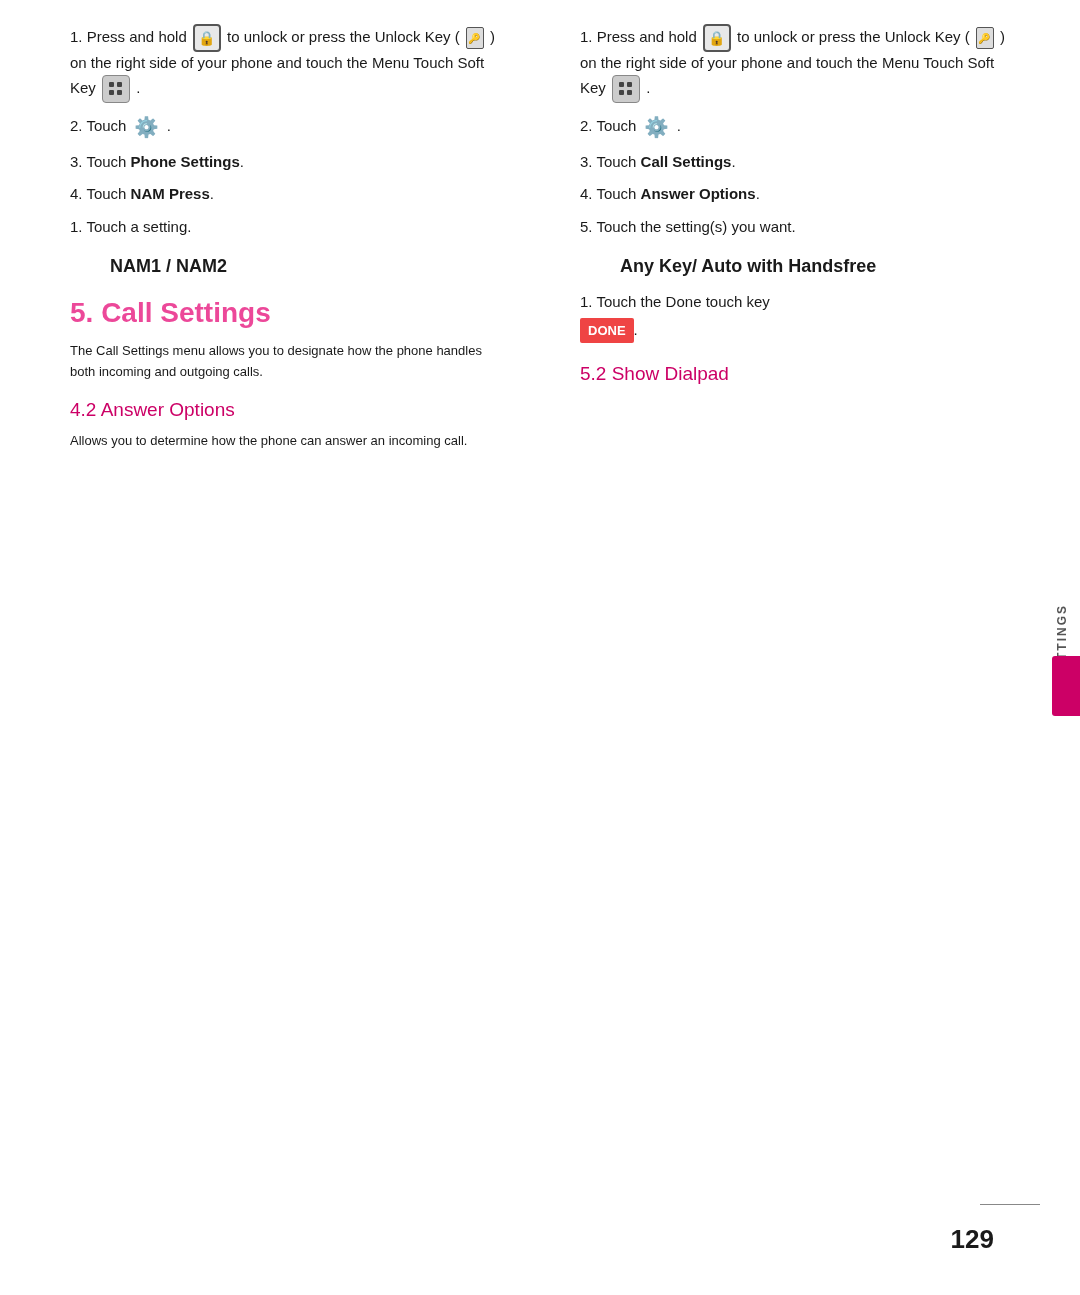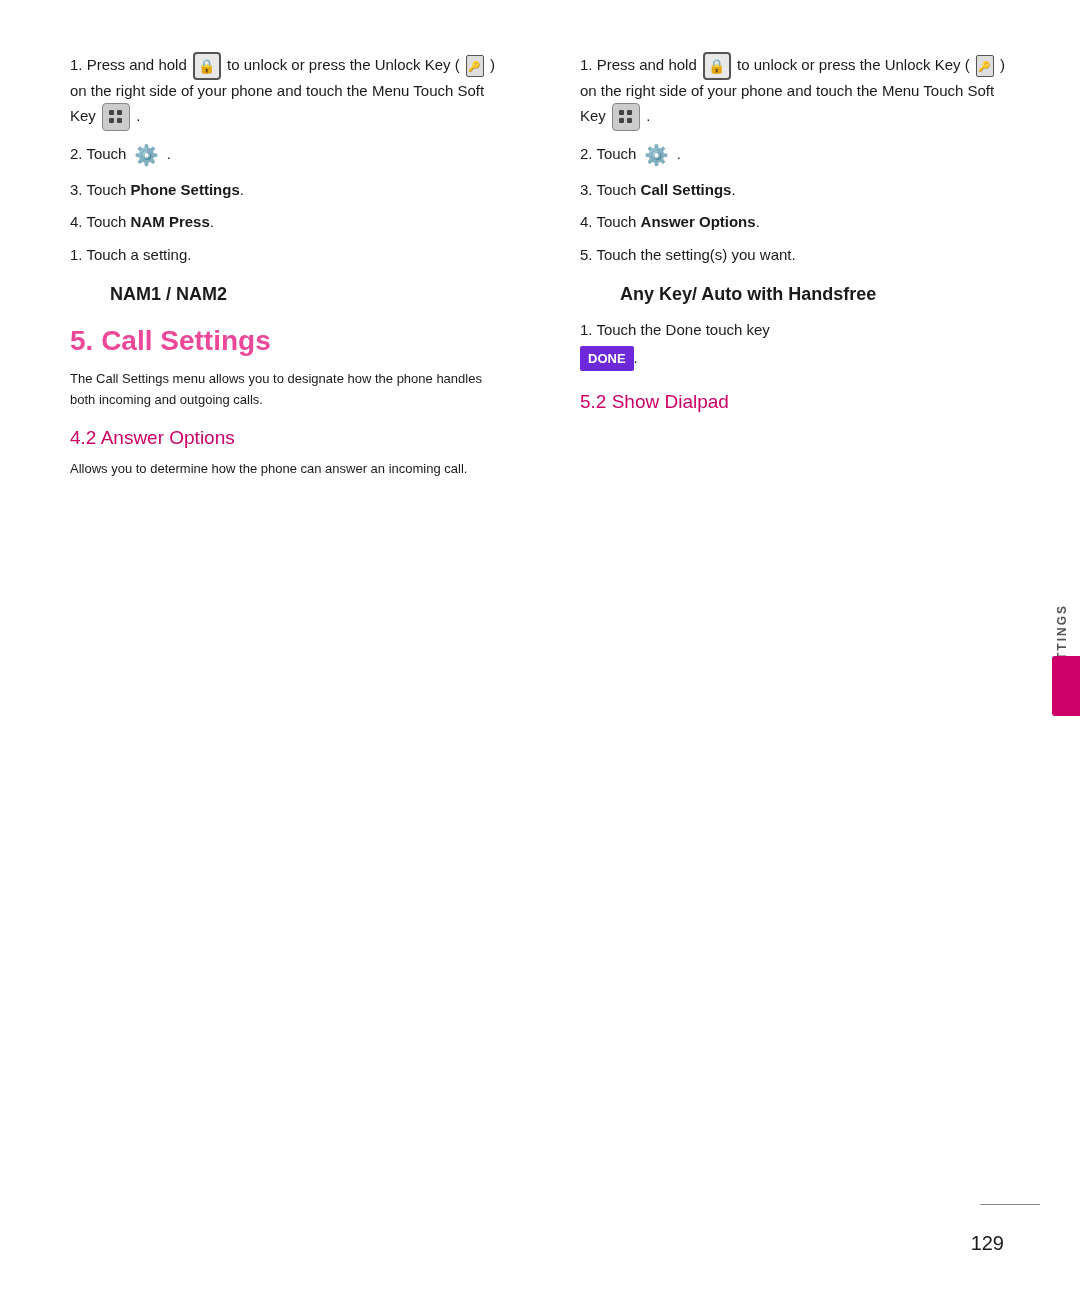--- a/index.html
+++ b/index.html
@@ -13,21 +13,21 @@
       min-height: 1295px;
       position: relative;
       overflow: hidden;
     }
 
     .page-container {
       display: flex;
       flex-direction: row;
       width: 1080px;
       min-height: 1295px;
-      padding: 52px 70px 60px 70px;
+      padding: 24px 70px 60px 70px;
       position: relative;
     }
 
     .main-content {
       display: flex;
       flex-direction: row;
       flex: 1;
       gap: 40px;
     }
 
@@ -159,21 +159,21 @@
       width: 28px;
       height: 28px;
       vertical-align: middle;
       margin: 0 2px;
       font-size: 20px;
     }
 
     
     .done-button {
       display: inline-block;
-      background: #6d28d9;
+      background: #ef4444;
       color: #fff;
       font-size: 13px;
       font-weight: bold;
       padding: 3px 8px;
       border-radius: 2px;
       margin: 4px 0;
     }
 
     
     .section-title {
@@ -206,23 +206,23 @@
       font-size: 18px;
       margin-left: 20px;
       margin-bottom: 6px;
       display: block;
     }
 
     
     .page-number {
       position: absolute;
       bottom: 40px;
-      right: 76px;
-      font-size: 20px;
-      font-weight: normal;
+      right: 86px;
+      font-size: 26px;
+      font-weight: bold;
       color: #1a1a1a;
     }
 
     
     .page-divider {
       position: absolute;
       bottom: 90px;
       right: 40px;
       width: 60px;
       height: 1px;

